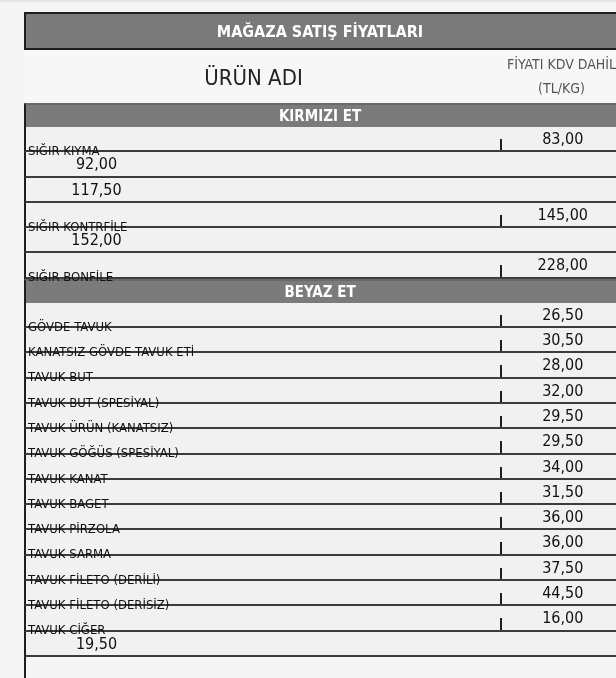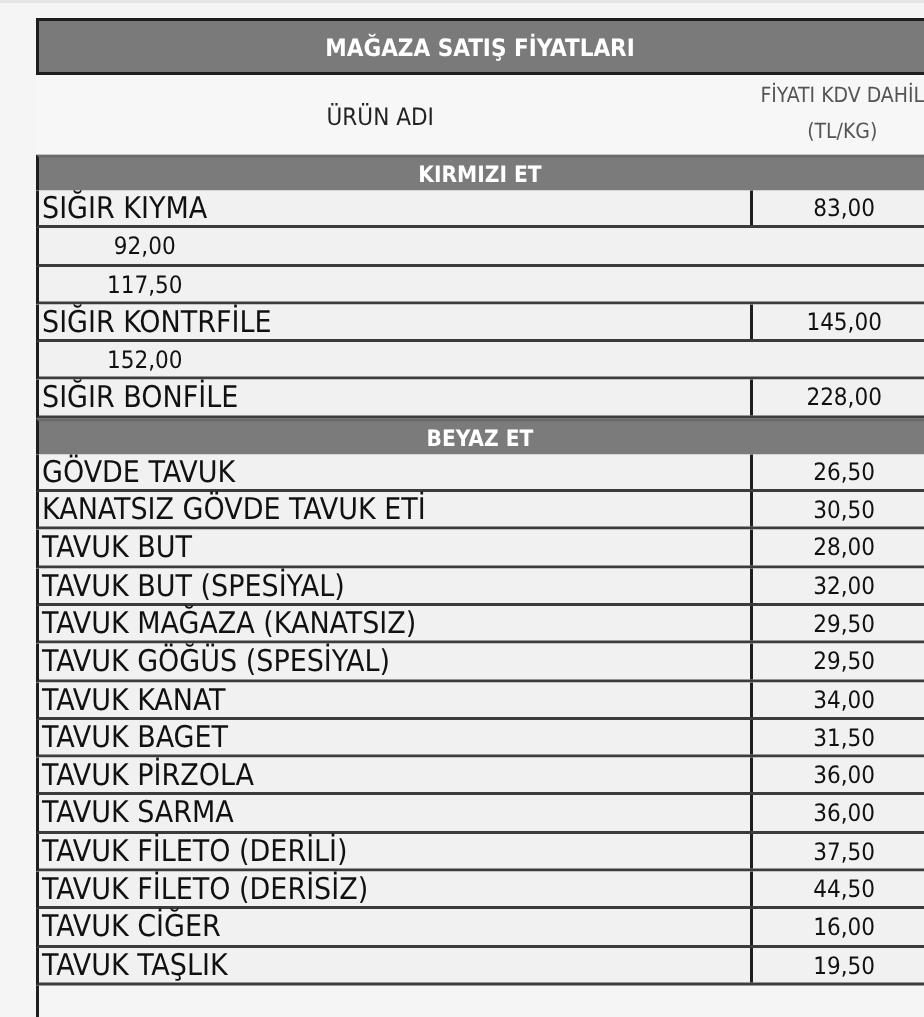--- a/index.html
+++ b/index.html
@@ -28,21 +28,21 @@
       padding-right: 10px;
     }
     .col-head {
       height: 53px;
       position: relative;
       background: #f7f7f7;
     }
     .col-head .name {
       position: absolute; left: 0; width: 459px; top: 0; height: 53px;
       display: flex; align-items: center; justify-content: center;
-      font-size: 16px; color: #222;
+      font-size: 22px; color: #222;
       padding-top: 2px;
     }
     .col-head .price {
       position: absolute; left: 459px; top: 0; width: 157px; height: 53px;
       font-size: 14px; color: #555; text-align: center;
       line-height: 24px; padding-top: 2px;
     }
     .section-bar {
       height: 24px;
       background: #7b7b7b;
@@ -57,24 +57,25 @@
     .row {
       height: 25.3px;
       display: flex;
       border-left: 2px solid #1e1e1e;
       border-bottom: 2px solid #3c3c3c;
       background: #f1f1f1;
     }
     .row .cell-name {
       width: 547px;
       padding-left: 2px;
-      font-size: 20px;
+      font-size: 13px;
       line-height: 23px;
       border-right: 2px solid #1e1e1e;
       white-space: nowrap;
+      margin-top: 12px;
     }
     .row .cell-price {
       width: 141px;
       text-align: center;
       font-size: 16px;
       line-height: 23px;
     }
     .tail {
       height: 30px;
       border-left: 2px solid #1e1e1e;
@@ -133,21 +134,21 @@
       </div>
     <div class="row">
         <div class="cell-name">TAVUK BUT</div>
         <div class="cell-price">28,00</div>
       </div>
     <div class="row">
         <div class="cell-name">TAVUK BUT (SPESİYAL)</div>
         <div class="cell-price">32,00</div>
       </div>
     <div class="row">
-        <div class="cell-name">TAVUK MAĞAZA (KANATSIZ)</div>
+        <div class="cell-name">TAVUK ÜRÜN (KANATSIZ)</div>
         <div class="cell-price">29,50</div>
       </div>
     <div class="row">
         <div class="cell-name">TAVUK GÖĞÜS (SPESİYAL)</div>
         <div class="cell-price">29,50</div>
       </div>
     <div class="row">
         <div class="cell-name">TAVUK KANAT</div>
         <div class="cell-price">34,00</div>
       </div>
@@ -169,18 +170,17 @@
       </div>
     <div class="row">
         <div class="cell-name">TAVUK FİLETO (DERİSİZ)</div>
         <div class="cell-price">44,50</div>
       </div>
     <div class="row">
         <div class="cell-name">TAVUK CİĞER</div>
         <div class="cell-price">16,00</div>
       </div>
     <div class="row">
-        <div class="cell-name">TAVUK TAŞLIK</div>
         <div class="cell-price">19,50</div>
       </div>
   </div>
   <div class="tail"></div>
 </div>
 
 </body></html>

